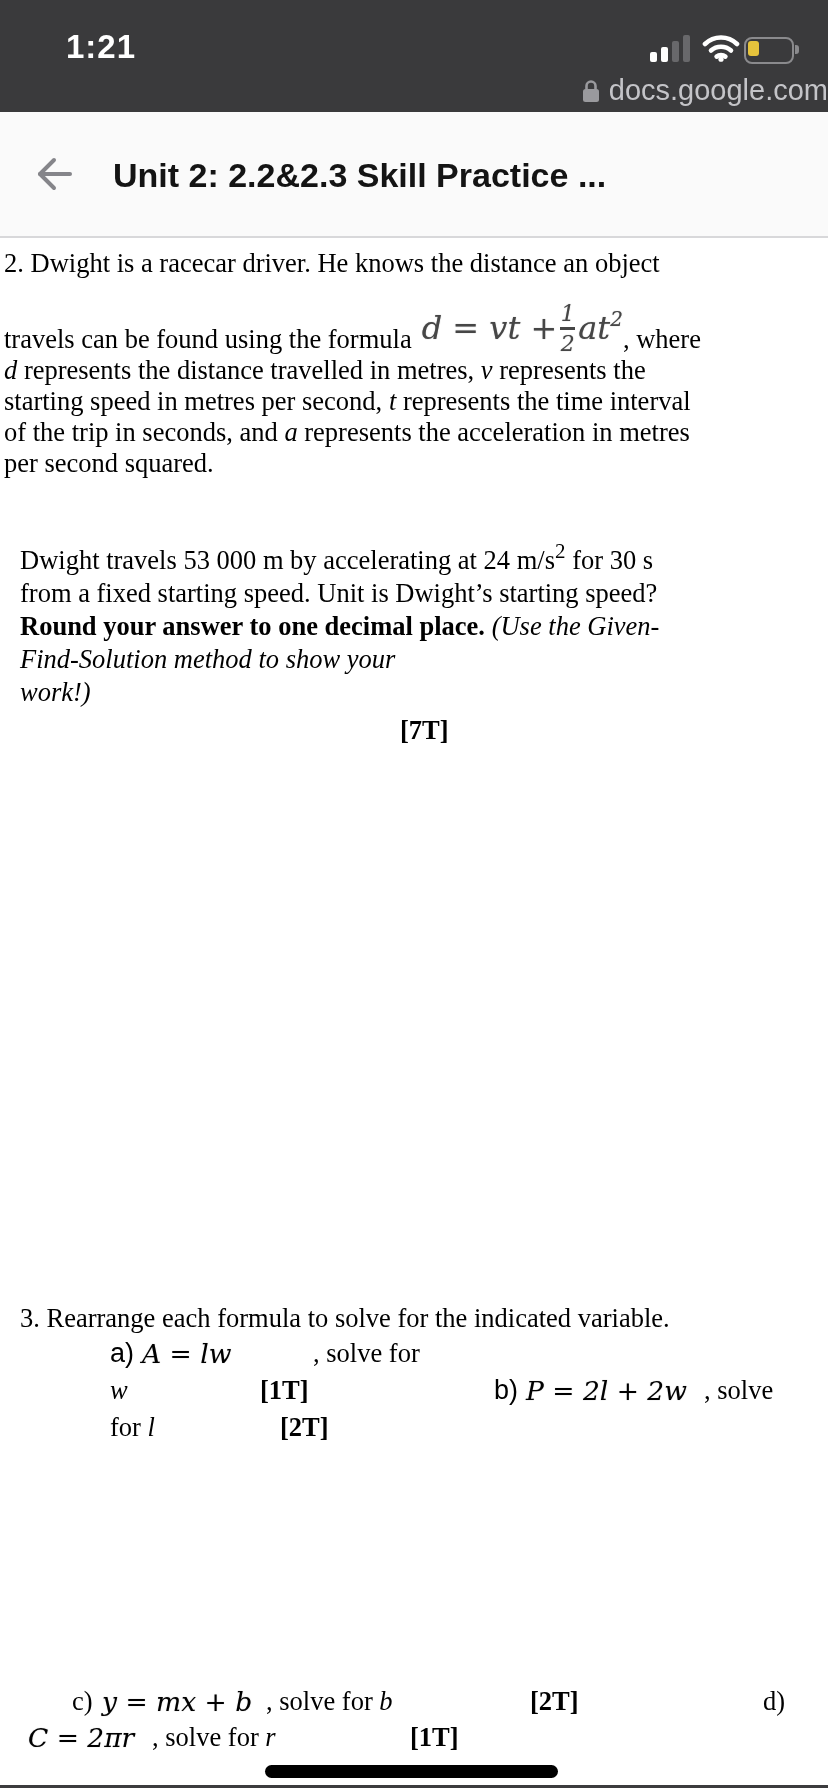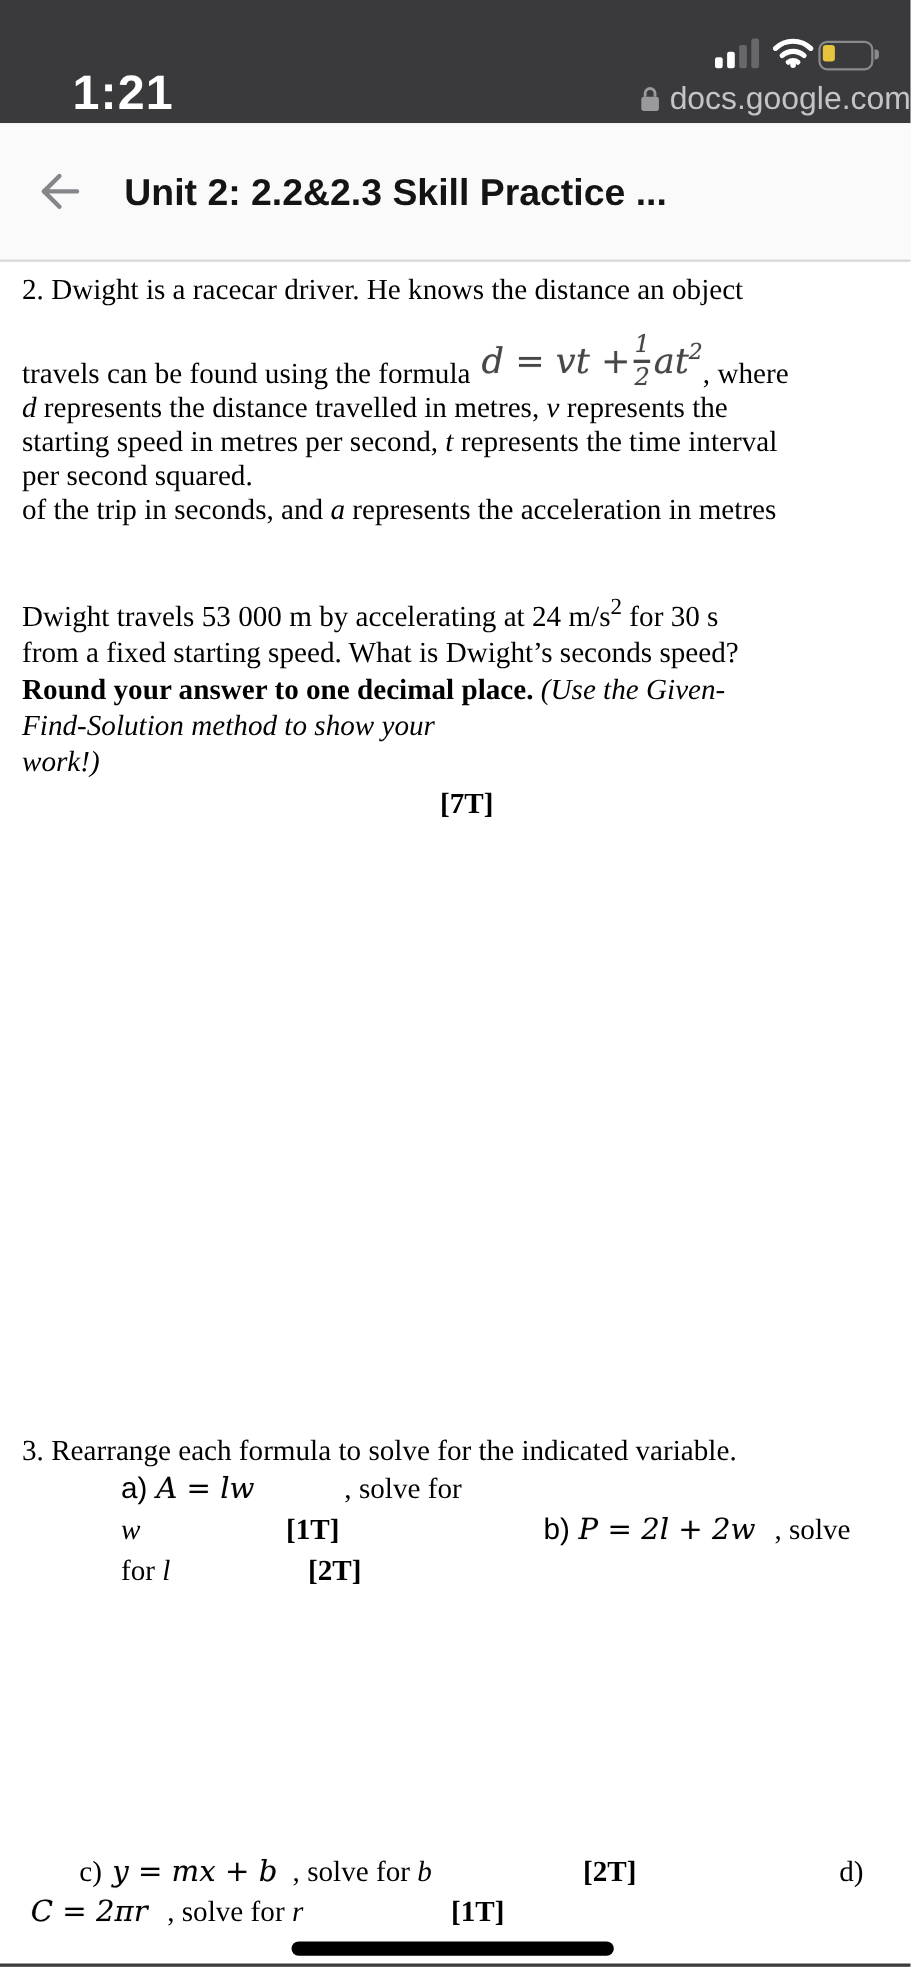--- a/index.html
+++ b/index.html
@@ -9,21 +9,21 @@
   }
 
   
   .statusbar {
     position:absolute; top:0; left:0; width:828px; height:112px;
     background:#3a3a3c;
   }
   .time {
     position:absolute; left:66px; top:28px;
     font-family:"Liberation Sans", sans-serif; font-weight:700;
-    font-size:44px; color:#ffffff; letter-spacing:1px;margin-top:32px;
+    font-size:33px; color:#ffffff; letter-spacing:1px;
   }
   .sigbars { position:absolute; left:650px; top:34px; width:44px; height:28px; }
   .sigbars span { position:absolute; bottom:0; width:7px; border-radius:2px; }
   .sigbars .b1 { left:0;  height:10px; background:#ffffff; }
   .sigbars .b2 { left:11px; height:15px; background:#ffffff; }
   .sigbars .b3 { left:22px; height:21px; background:#68686b; }
   .sigbars .b4 { left:33px; height:27px; background:#68686b; }
   .wifi { position:absolute; left:702px; top:33px; }
   .battery { position:absolute; left:744px; top:37px; width:46px; height:23px;
     border:2.5px solid #8a8a8d; border-radius:8px; }
@@ -46,21 +46,21 @@
   .title {
     position:absolute; left:113px; top:44px;
     font-family:"Liberation Sans", sans-serif; font-weight:700;
     font-size:34px; color:#141414; white-space:nowrap;
   }
 
   
   .doc-line { line-height:31px; font-size:26.5px; white-space:nowrap; }
   em { font-style:italic; }
   b  { font-weight:bold; }
-  .p1 { position:absolute; left:20px; top:248px; width:795px; }
+  .p1 { position:absolute; left:4px; top:248px; width:795px; }
   .formula-line { display:flex; align-items:flex-end; height:76px; }
   .math {
     font-family:"DejaVu Serif", serif; font-style:italic;
     color:#000000; font-size:31px; white-space:nowrap;
     text-shadow:0 0 1px rgba(96,96,96,0.55);
   }
   .mathd {
     display:inline-flex; align-items:center; margin-left:10px;
     font-family:"DejaVu Serif", serif; font-style:italic;
     color:#464646; font-size:32px; text-shadow:0 0 1px rgba(70,70,70,0.5);
@@ -148,27 +148,27 @@
           <span>2</span>
         </span>
         <span>at</span>
         <sup>2</sup>
       </span>
       <span>, where</span>
     </div>
 
     <div class="doc-line"><em>d</em><span> represents the distance travelled in metres, </span><em>v</em><span> represents the</span></div>
     <div class="doc-line"><span>starting speed in metres per second, </span><em>t</em><span> represents the time interval</span></div>
+    <div class="doc-line"><span>of the trip in seconds, and </span><em>a</em><span> represents the acceleration in metres</span></div>
     <div class="doc-line">per second squared.</div>
-    <div class="doc-line"><span>of the trip in seconds, and </span><em>a</em><span> represents the acceleration in metres</span></div>
   </div>
 
   <div class="p2">
     <div class="doc-line"><span>Dwight travels 53 000 m by accelerating at 24 m/s</span><span class="sup2">2</span><span> for 30 s</span></div>
-    <div class="doc-line">from a fixed starting speed. What is Dwight’s seconds speed?</div>
+    <div class="doc-line">from a fixed starting speed. Unit is Dwight’s starting speed?</div>
     <div class="doc-line"><b>Round your answer to one decimal place.</b><em> (Use the Given-</em></div>
     <div class="doc-line"><em>Find-Solution method to show your</em></div>
     <div class="doc-line"><em>work!)</em></div>
     <div class="doc-line mark mark7">[7T]</div>
   </div>
 
   <div class="s3">
     <div class="doc-line">3. Rearrange each formula to solve for the indicated variable.</div>
     <div class="rel" style="height:37px; margin-top:4px;">
       <span class="abs sans-label" style="left:90px;">a)</span>

